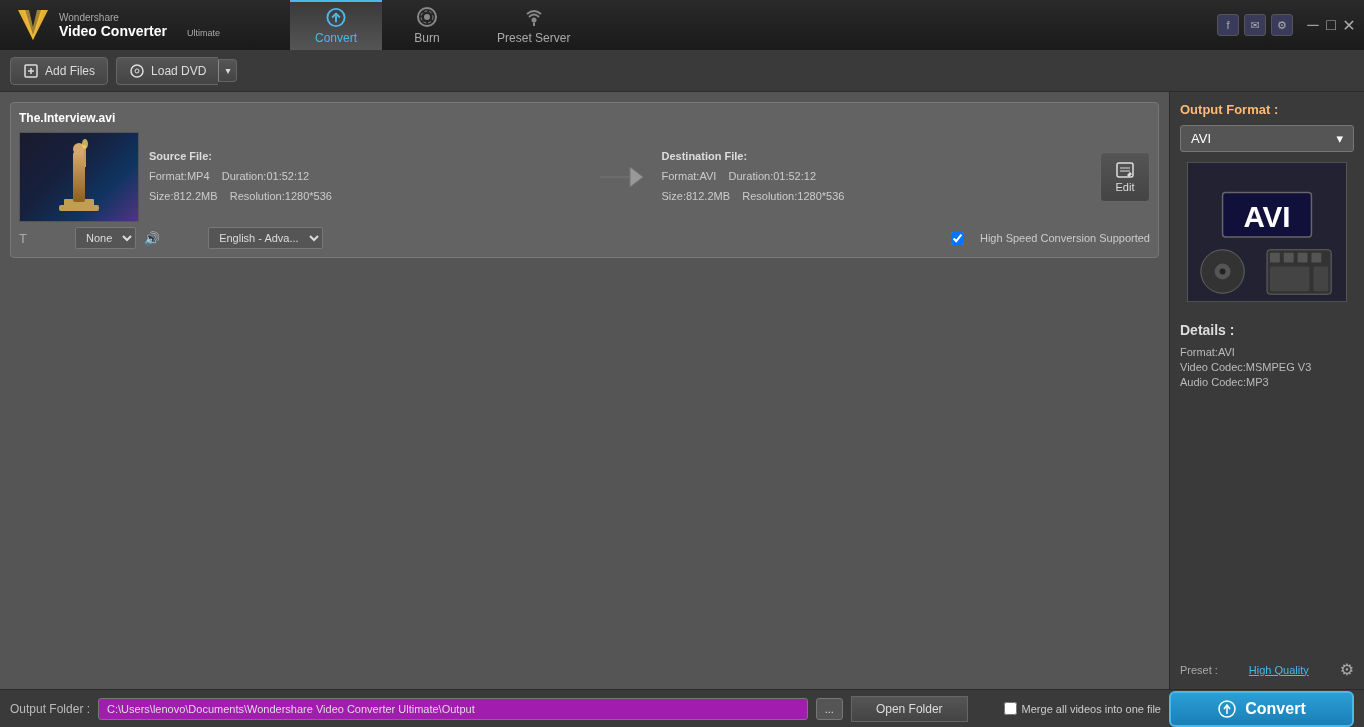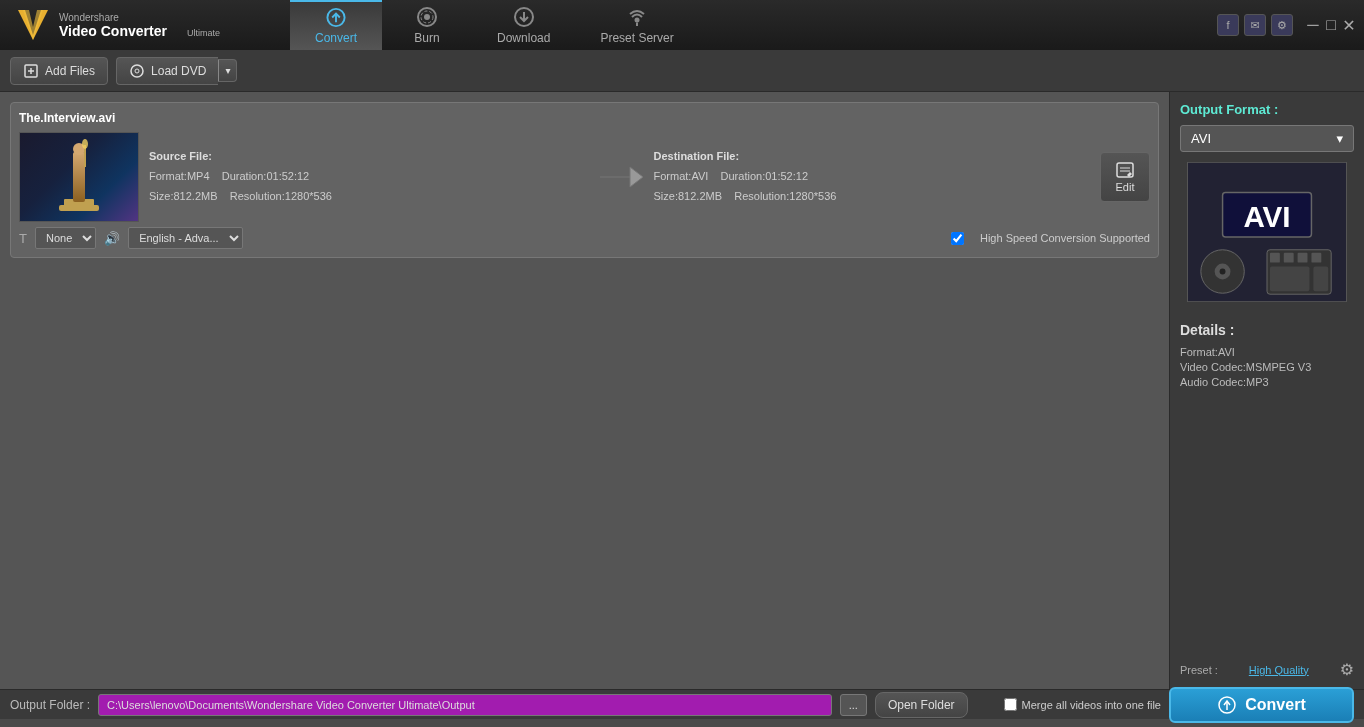--- a/index.html
+++ b/index.html
@@ -207,21 +207,21 @@
       overflow: hidden;
       display: flex;
       align-items: center;
       justify-content: center;
     }
 
     .file-info {
       flex: 1;
       display: flex;
       align-items: center;
-      gap: 4px;
+      gap: 12px;
     }
 
     .source-info, .dest-info {
       flex: 1;
       font-size: 11px;
       color: #ccc;
       line-height: 1.8;
     }
 
     .source-label, .dest-label {
@@ -262,20 +262,21 @@
     }
 
     .subtitle-select, .audio-select {
       background: #555;
       border: 1px solid #777;
       color: #ddd;
       padding: 3px 6px;
       font-size: 11px;
       border-radius: 2px;
       cursor: pointer;
+      margin-left: 40px;
     }
 
     .high-speed-check {
       display: flex;
       align-items: center;
       gap: 16px;
       margin-left: auto;
       font-size: 11px;
       color: #ccc;
     }
@@ -285,21 +286,21 @@
       width: 195px;
       background: #3a3a3a;
       border-left: 1px solid #2a2a2a;
       display: flex;
       flex-direction: column;
       padding: 10px;
     }
 
     #output-format-label {
       font-size: 13px;
-      color: #5eead4;
+      color: #fdba74;
       font-weight: bold;
       margin-bottom: 8px;
     }
 
     #format-selector {
       display: flex;
       align-items: center;
       background: #555;
       border: 1px solid #777;
       border-radius: 3px;
@@ -363,21 +364,21 @@
     }
 
     #settings-gear {
       cursor: pointer;
       color: #aaa;
       font-size: 16px;
     }
 
     
     #bottom-bar {
-      height: 30px;
+      height: 38px;
       background: #3a3a3a;
       border-top: 1px solid #2a2a2a;
       display: flex;
       align-items: center;
       padding: 0 10px;
       gap: 8px;
     }
 
     #output-folder-label {
       color: #bbb;
@@ -401,23 +402,23 @@
       color: #ddd;
       padding: 4px 8px;
       font-size: 11px;
       cursor: pointer;
       border-radius: 3px;
     }
 
     #open-folder-btn {
       background: linear-gradient(to bottom, #555, #444);
       border: 1px solid #666;
-      border-radius: 8px;
-      color: #ddd;
-      padding: 5px 12px;
+      border-radius: 0;
+      color: #ddd;
+      padding: 5px 24px;
       cursor: pointer;
       font-size: 12px;
     }
 
     #merge-check {
       display: flex;
       align-items: center;
       gap: 5px;
       font-size: 11px;
       color: #ccc;
@@ -505,27 +506,20 @@
 
     <div class="nav-tab">
       <svg width="22" height="22" viewBox="0 0 22 22">
         <circle cx="11" cy="11" r="9" fill="none" stroke="#888" stroke-width="2"></circle>
         <circle cx="11" cy="11" r="3" fill="#888"></circle>
         <circle cx="11" cy="11" r="6" fill="none" stroke="#888" stroke-width="1" stroke-dasharray="3,2"></circle>
       </svg>
       <span>Burn</span>
     </div>
 
-    <div class="nav-tab">
-      <svg width="22" height="22" viewBox="0 0 22 22">
-        <circle cx="11" cy="11" r="9" fill="none" stroke="#888" stroke-width="2"></circle>
-        <path d="M11 6 L11 14 M7 11 L11 15 L15 11" fill="none" stroke="#888" stroke-width="2"></path>
-      </svg>
-      <span>Download</span>
-    </div>
 
     <div class="nav-tab">
       <svg width="22" height="22" viewBox="0 0 22 22">
         <path d="M4 8 Q11 2 18 8" fill="none" stroke="#888" stroke-width="2"></path>
         <path d="M6 11 Q11 6 16 11" fill="none" stroke="#888" stroke-width="2"></path>
         <circle cx="11" cy="14" r="2.5" fill="#888"></circle>
         <line x1="11" y1="16.5" x2="11" y2="20" stroke="#888" stroke-width="2"></line>
       </svg>
       <span>Preset Server</span>
     </div>

